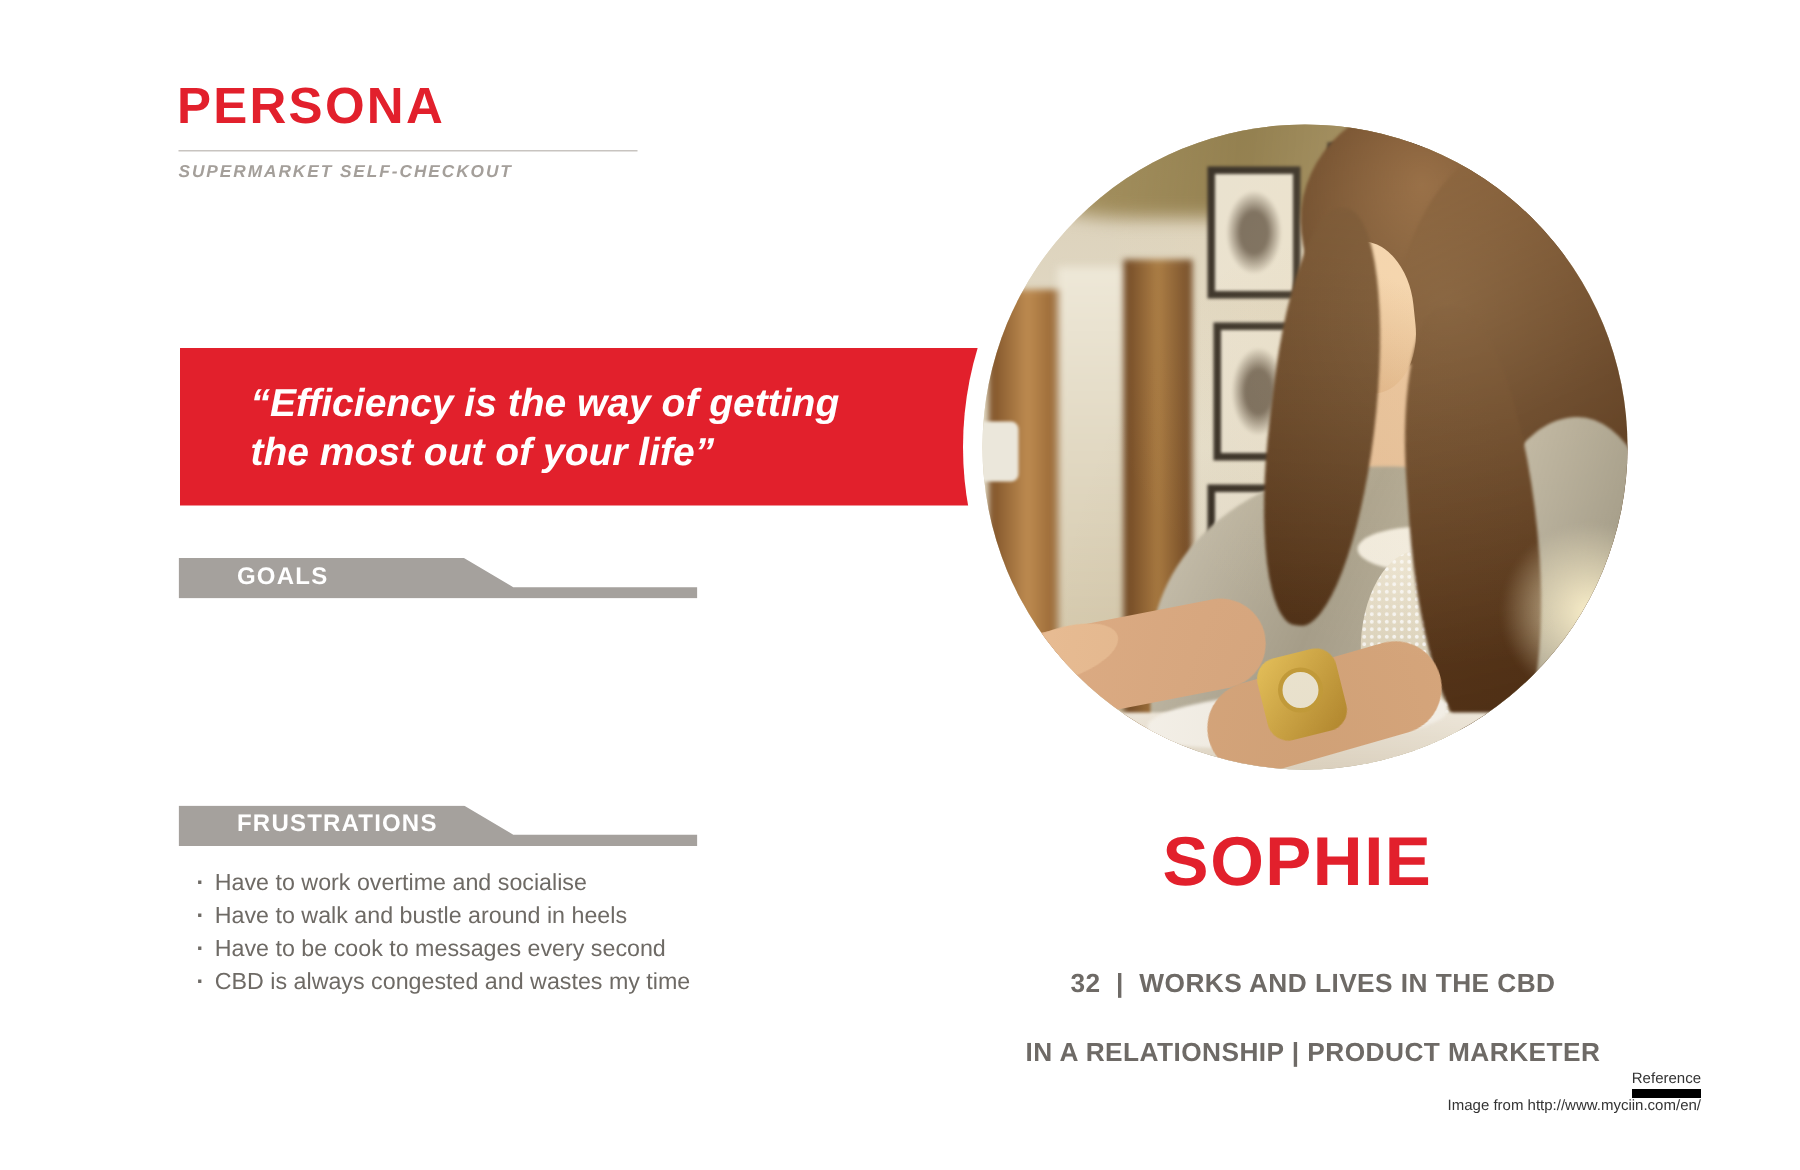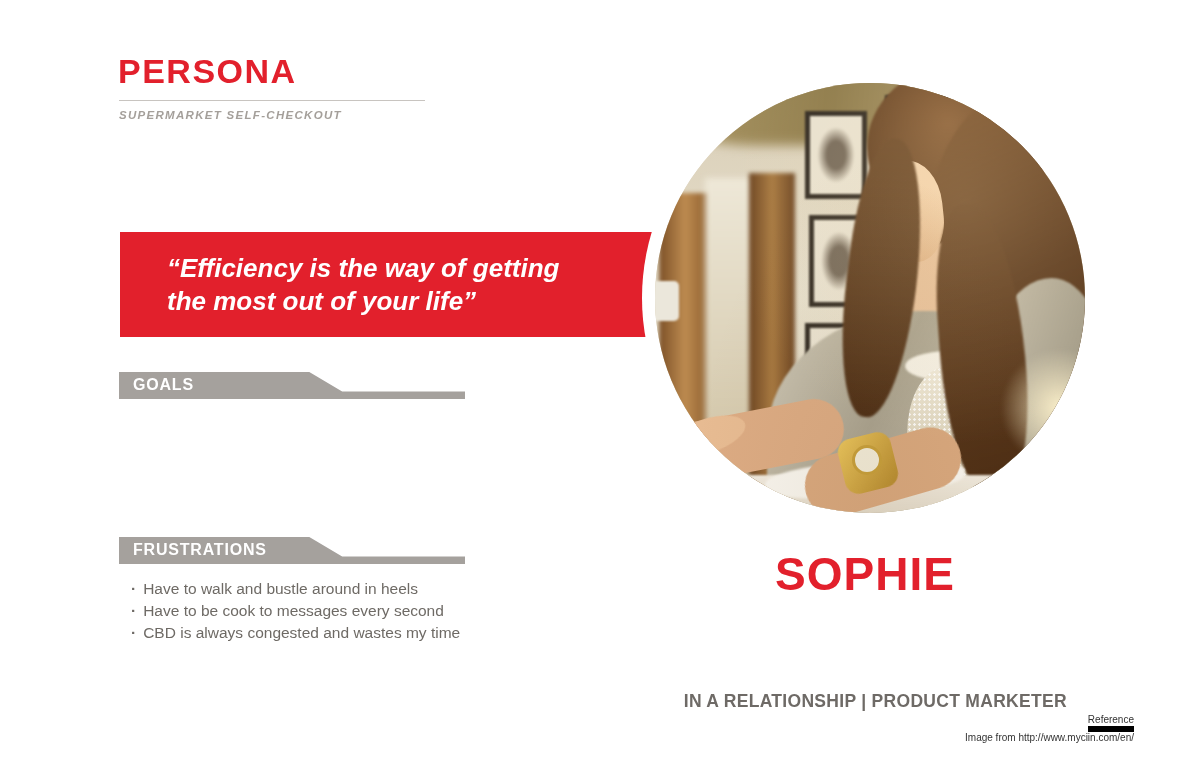--- a/index.html
+++ b/index.html
@@ -26,20 +26,21 @@
     background:#e2202c; z-index:1;margin-top:48px;
   }
   .quote-text {
     position:absolute; left:47px; top:20px; width:470px;
     font-size:26px; line-height:33px; font-weight:bold; font-style:italic; color:#ffffff;
   }
   
   .section-header {
     position:absolute; left:119px; width:346px; height:27px; background:#a5a19d;
     clip-path:polygon(0 0, 55% 0, 64.5% 72%, 100% 72%, 100% 100%, 0 100%);
+    padding-left:25px;
   }
   .section-header span {
     display:block; padding-left:14px; line-height:26px; font-size:16px;
     font-weight:bold; letter-spacing:0.8px; color:#ffffff;
   }
   .goals-header { top:372px; }
   .frustrations-header { top:537px; }
   
   .bullet-list { position:absolute; left:131px; width:370px; list-style:none; }
   .goals-list { top:412px; }
@@ -189,28 +190,29 @@
   </div>
 
   <div class="section-header goals-header">
     <span>GOALS</span>
   </div>
 
   <div class="section-header frustrations-header">
     <span>FRUSTRATIONS</span>
   </div>
   <ul class="bullet-list frustrations-list">
+    <li>Have to work overtime and socialise</li>
     <li>Have to walk and bustle around in heels</li>
     <li>Have to be cook to messages every second</li>
     <li>CBD is always congested and wastes my time</li>
   </ul>
 
   <div class="persona-name">SOPHIE</div>
   <div class="persona-details">
-    <br>
+    <span>32  |  WORKS AND LIVES IN THE CBD</span><br>
     <span>IN A RELATIONSHIP | PRODUCT MARKETER</span>
   </div>
 
   <div class="footer">
     <span class="ref-label">Reference</span>
     <div class="ref-credit">Image from http://www.myciin.com/en/</div>
   </div>
 
 </div>
 

